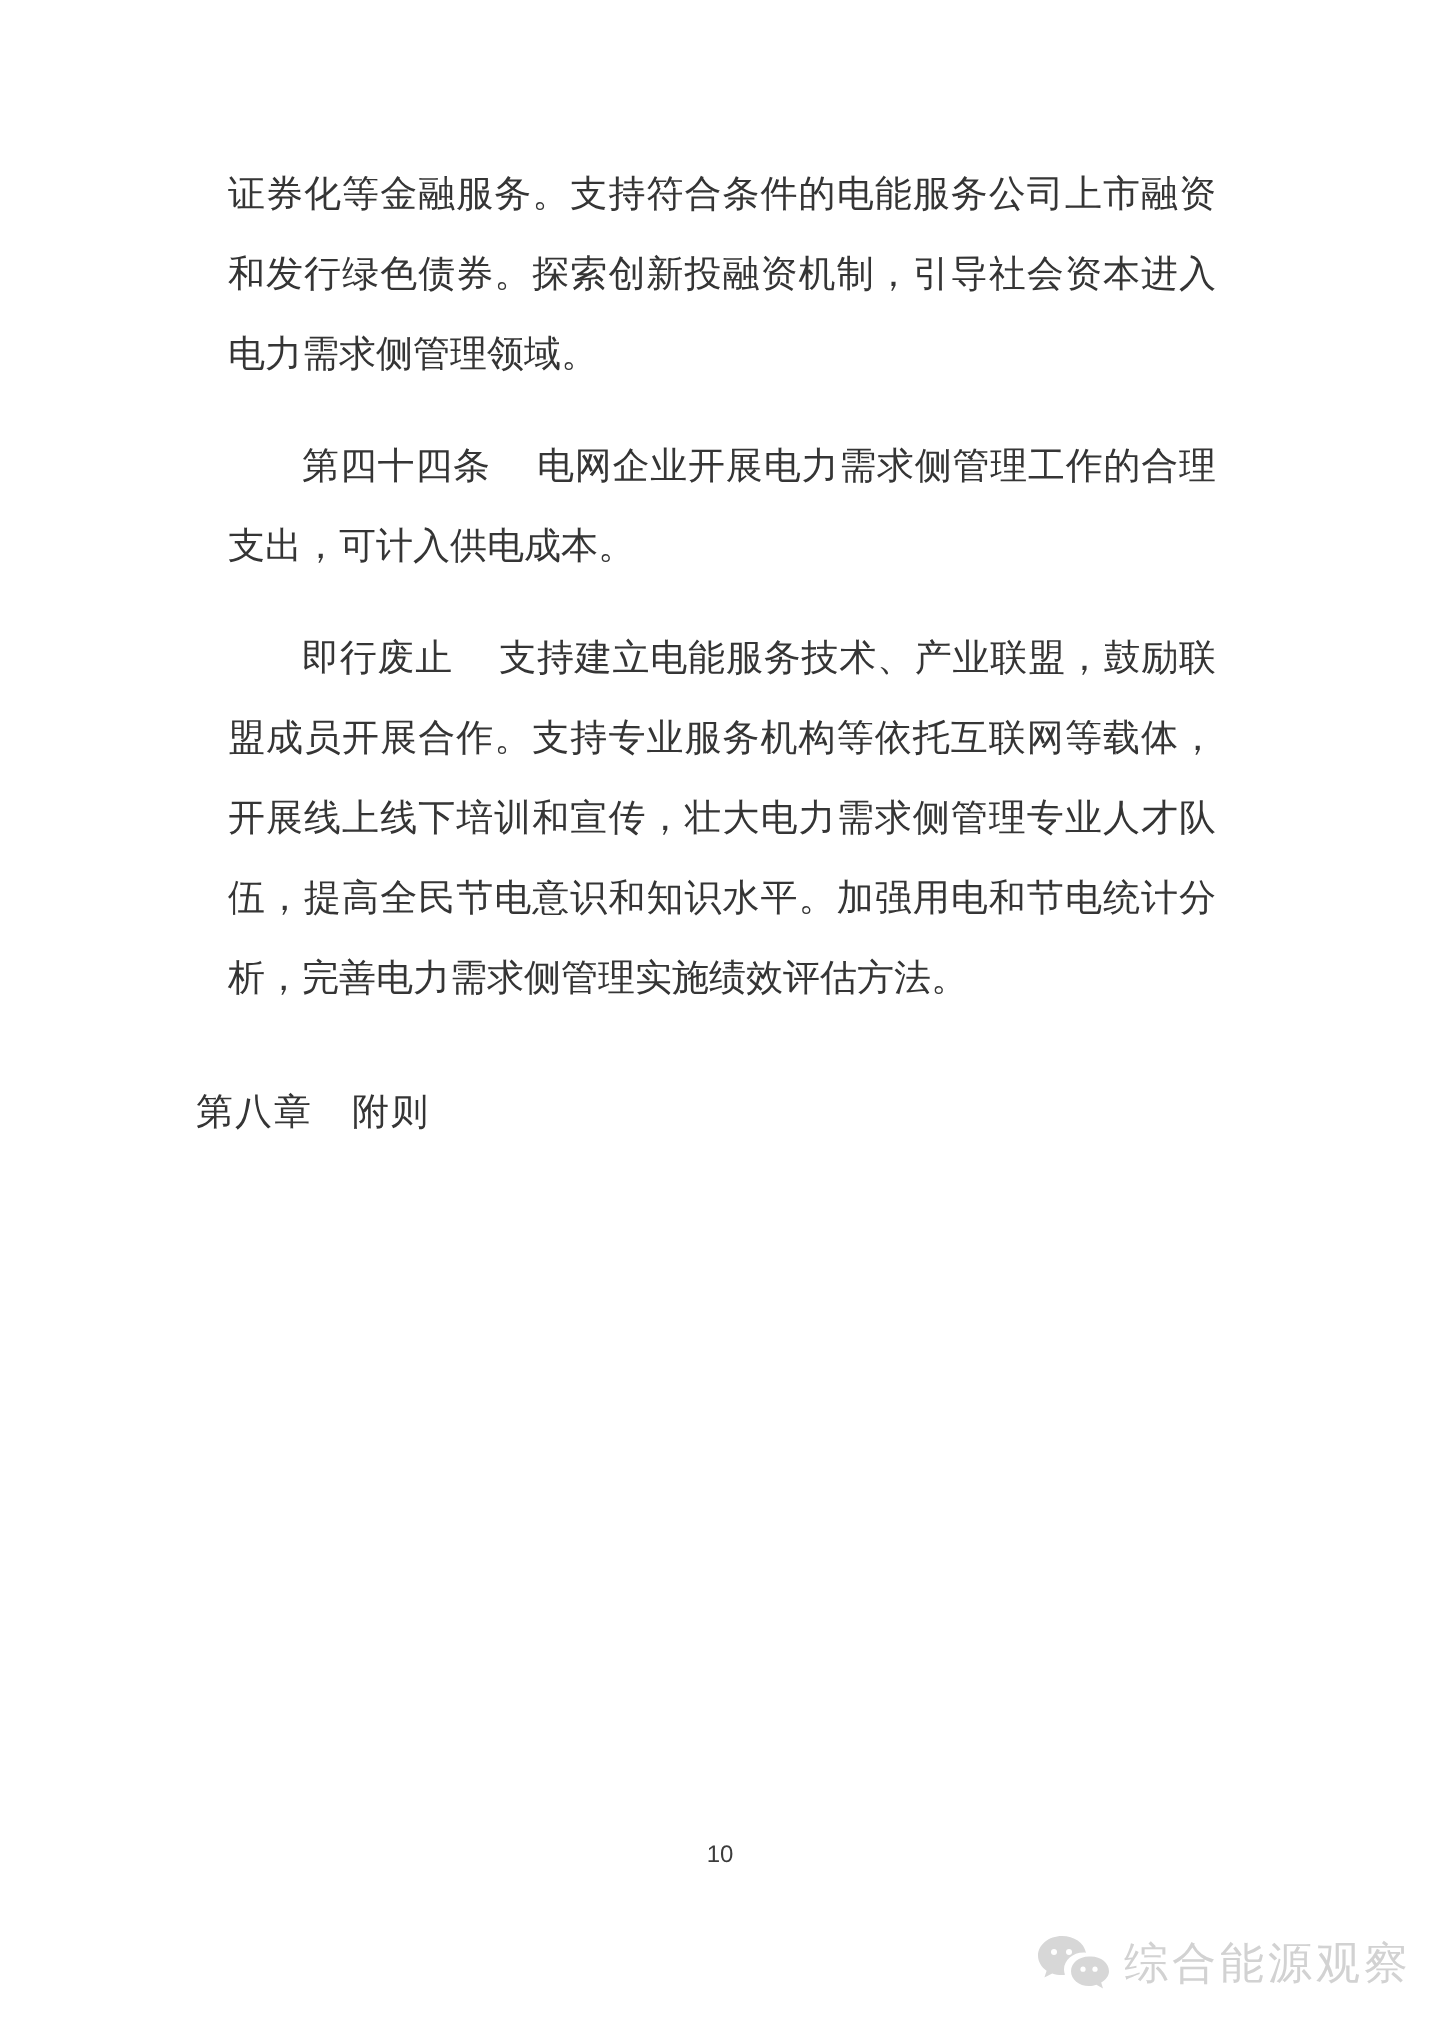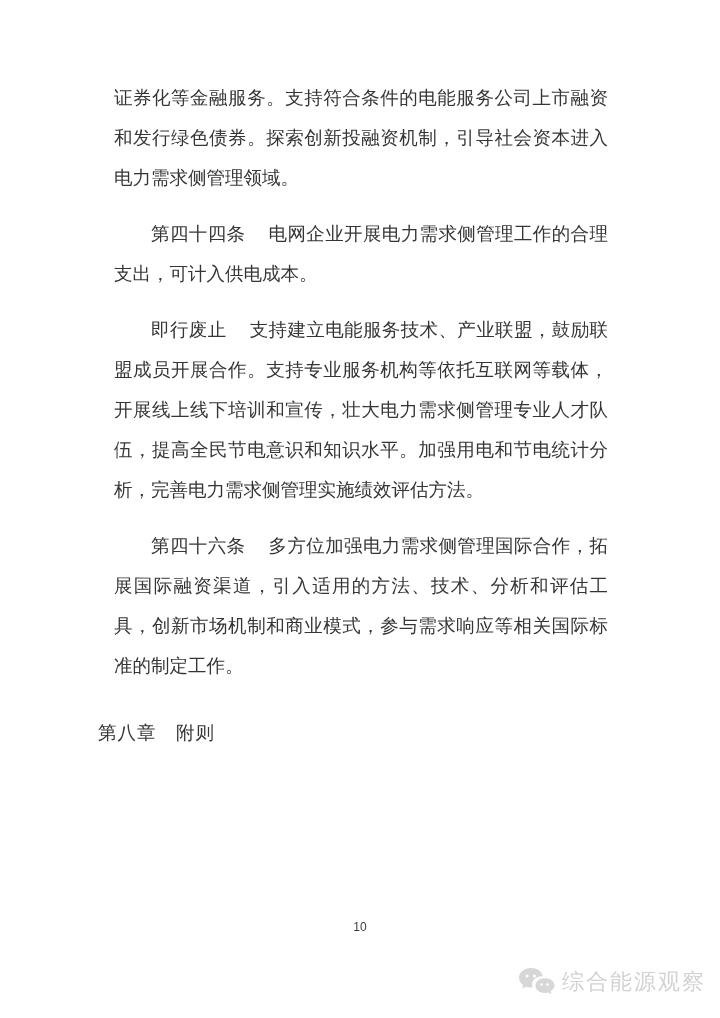--- a/index.html
+++ b/index.html
@@ -79,23 +79,20 @@
     <p class="body-cont">证券化等金融服务。支持符合条件的电能服务公司上市融资和发行绿色债券。探索创新投融资机制，引导社会资本进入电力需求侧管理领域。</p>
 
     <p class="article">
       <span class="article-label">第四十四条</span><span>电网企业开展电力需求侧管理工作的合理支出，可计入供电成本。</span>
     </p>
 
     <p class="article">
       <span class="article-label">即行废止</span><span>支持建立电能服务技术、产业联盟，鼓励联盟成员开展合作。支持专业服务机构等依托互联网等载体，开展线上线下培训和宣传，壮大电力需求侧管理专业人才队伍，提高全民节电意识和知识水平。加强用电和节电统计分析，完善电力需求侧管理实施绩效评估方法。</span>
     </p>
 
-    <p class="article">
-      <span class="article-label">第四十六条</span><span>多方位加强电力需求侧管理国际合作，拓展国际融资渠道，引入适用的方法、技术、分析和评估工具，创新市场机制和商业模式，参与需求响应等相关国际标准的制定工作。</span>
-    </p>
 
     <p class="chapter-heading">第八章　附则</p>
 
 
 
   </div>
 
   <div class="page-number">10</div>
 
   <div class="watermark">

